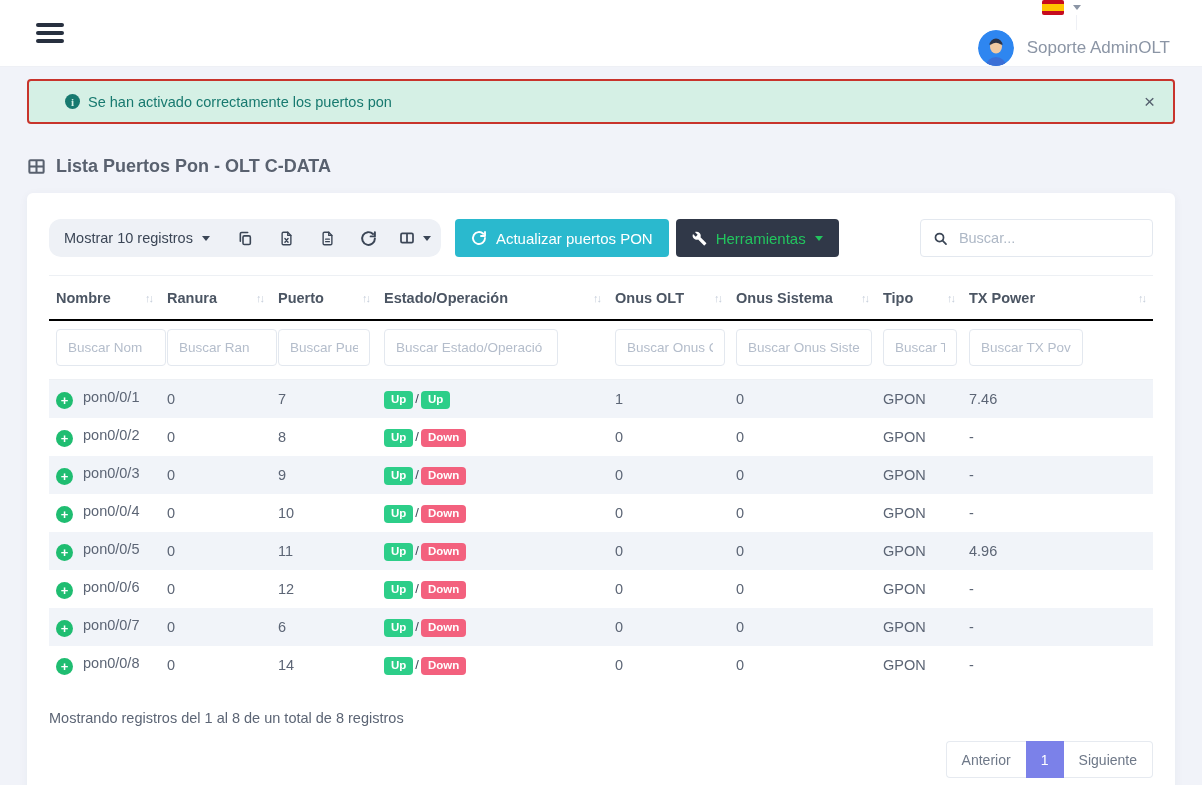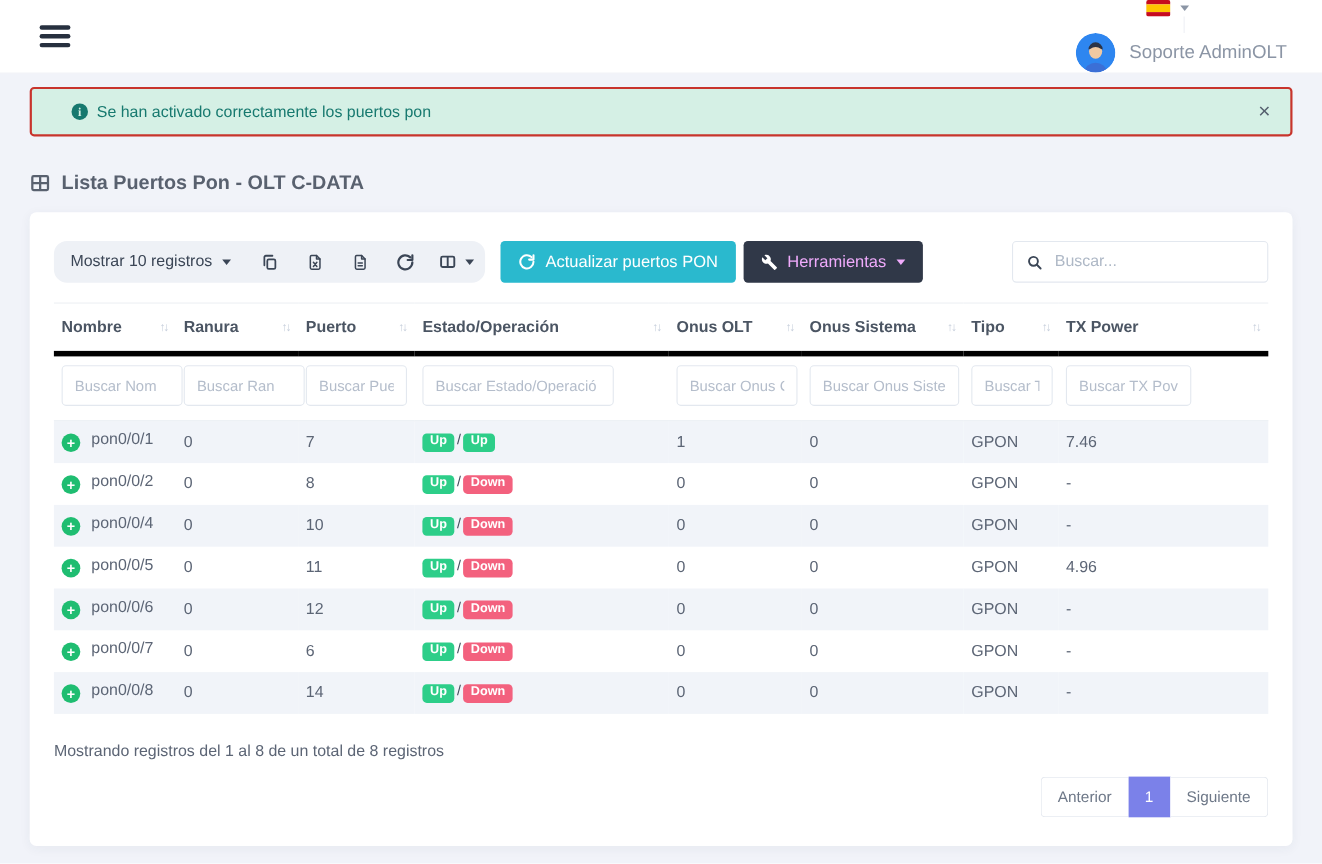--- a/index.html
+++ b/index.html
@@ -47,35 +47,35 @@
   .toolbar { display:flex; align-items:center; }
   .btn-bar { background:#eef1f6; border-radius:12px; display:flex; align-items:stretch; height:38px; }
   .btn-bar button { background:transparent; border:none; color:#3b4656; font-family:inherit;
                     font-size:14.5px; display:flex; align-items:center; cursor:pointer; }
   .show-records { padding:0 15px; gap:9px; }
   .icon-btn { width:41px; justify-content:center; }
   .icon-btn.cols { width:52px; gap:7px; }
   .btn-teal { margin-left:14px; background:var(--accent-teal); color:#fff; border:none; border-radius:4px;
               height:38px; padding:0 16px; font-size:15px; font-family:inherit;
               display:flex; gap:9px; align-items:center; cursor:pointer; }
-  .btn-dark { margin-left:7px; background:var(--dark-button); color:#f0abfc; border:none; border-radius:4px;
+  .btn-dark { margin-left:7px; background:var(--dark-button); color:#22c55e; border:none; border-radius:4px;
               height:38px; padding:0 16px; font-size:15px; font-family:inherit;
               display:flex; gap:9px; align-items:center; cursor:pointer; }
   .search-box { margin-left:auto; width:233px; height:38px; border:1px solid #e3e8ef; border-radius:4px;
                 display:flex; align-items:center; padding:0 12px; gap:11px; background:#fff; }
   .search-box input { border:none; outline:none; font-size:14.5px; font-family:inherit;
                       color:#3b4656; width:100%; background:transparent; }
   .search-box input::placeholder { color:#aeb8c6; }
 
   
   table { width:100%; margin-top:18px; border-collapse:collapse; table-layout:fixed; }
   col.c1{width:111px} col.c2{width:111px} col.c3{width:106px} col.c4{width:231px}
   col.c5{width:121px} col.c6{width:147px} col.c7{width:86px}
   thead th { text-align:left; font-size:14.5px; font-weight:bold; color:#4b5563;
-             padding:14px 8px 13px 7px; border-top:1px solid #edf0f4; border-bottom:5px solid #000000; cursor:pointer; }
+             padding:14px 8px 13px 7px; border-top:1px solid #edf0f4; border-bottom:2px solid #000000; cursor:pointer; }
   .sort { float:right; color:#c6cedb; font-size:11px; letter-spacing:-2px; padding-top:2px; }
   tr.filters td { padding:8px 8px 13px 7px; border-bottom:1px solid #edf0f4; }
   tr.filters input { height:37px; border:1px solid #e3e8ef; border-radius:4px; padding:0 11px;
                      font-size:13.5px; font-family:inherit; color:#3b4656; outline:none; }
   tr.filters input::placeholder { color:#b4bdcb; }
   .f1{width:110px} .f2{width:110px} .f3{width:92px} .f4{width:174px}
   .f5{width:110px} .f6{width:136px} .f7{width:74px} .f8{width:114px}
   tbody td { padding:9px 8px 9px 7px; font-size:14.5px; color:#5c6575; height:38px; }
   tbody tr:nth-child(odd) { background:#f1f4f9; }
   .plus { display:inline-flex; width:17px; height:17px; border-radius:50%; background:var(--plus-green);
@@ -269,20 +269,30 @@
             <td><span class="plus">+</span><span>pon0/0/2</span></td>
             <td>0</td>
             <td>8</td>
             <td><span class="badge up">Up</span><span class="sep">/</span><span class="badge down">Down</span></td>
             <td>0</td>
             <td>0</td>
             <td>GPON</td>
             <td>-</td>
           </tr>
           <tr>
+            <td><span class="plus">+</span><span>pon0/0/3</span></td>
+            <td>0</td>
+            <td>9</td>
+            <td><span class="badge up">Up</span><span class="sep">/</span><span class="badge down">Down</span></td>
+            <td>0</td>
+            <td>0</td>
+            <td>GPON</td>
+            <td>-</td>
+          </tr>
+          <tr>
             <td><span class="plus">+</span><span>pon0/0/4</span></td>
             <td>0</td>
             <td>10</td>
             <td><span class="badge up">Up</span><span class="sep">/</span><span class="badge down">Down</span></td>
             <td>0</td>
             <td>0</td>
             <td>GPON</td>
             <td>-</td>
           </tr>
           <tr>

